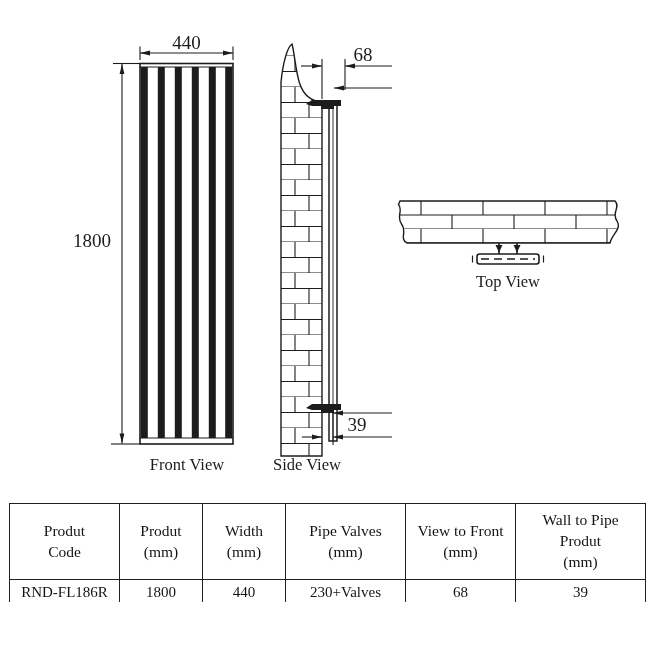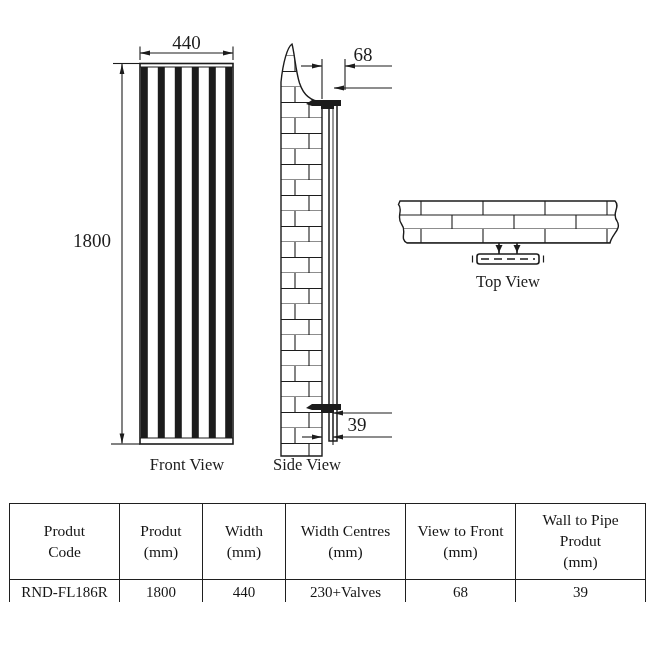--- a/index.html
+++ b/index.html
@@ -156,21 +156,21 @@
         <col style="width:130px">
     </colgroup>
     <tbody>
         <tr>
       <th>Produt
 Code</th>
       <th>Produt
 (mm)</th>
       <th>Width
 (mm)</th>
-      <th>Width Centres
+      <th>Pipe Valves
 (mm)</th>
       <th>View to Front
 (mm)</th>
       <th>Wall to Pipe
 Produt
 (mm)</th>
     </tr>
     <tr>
       <td>RND-FL186R</td>
       <td>1800</td>

